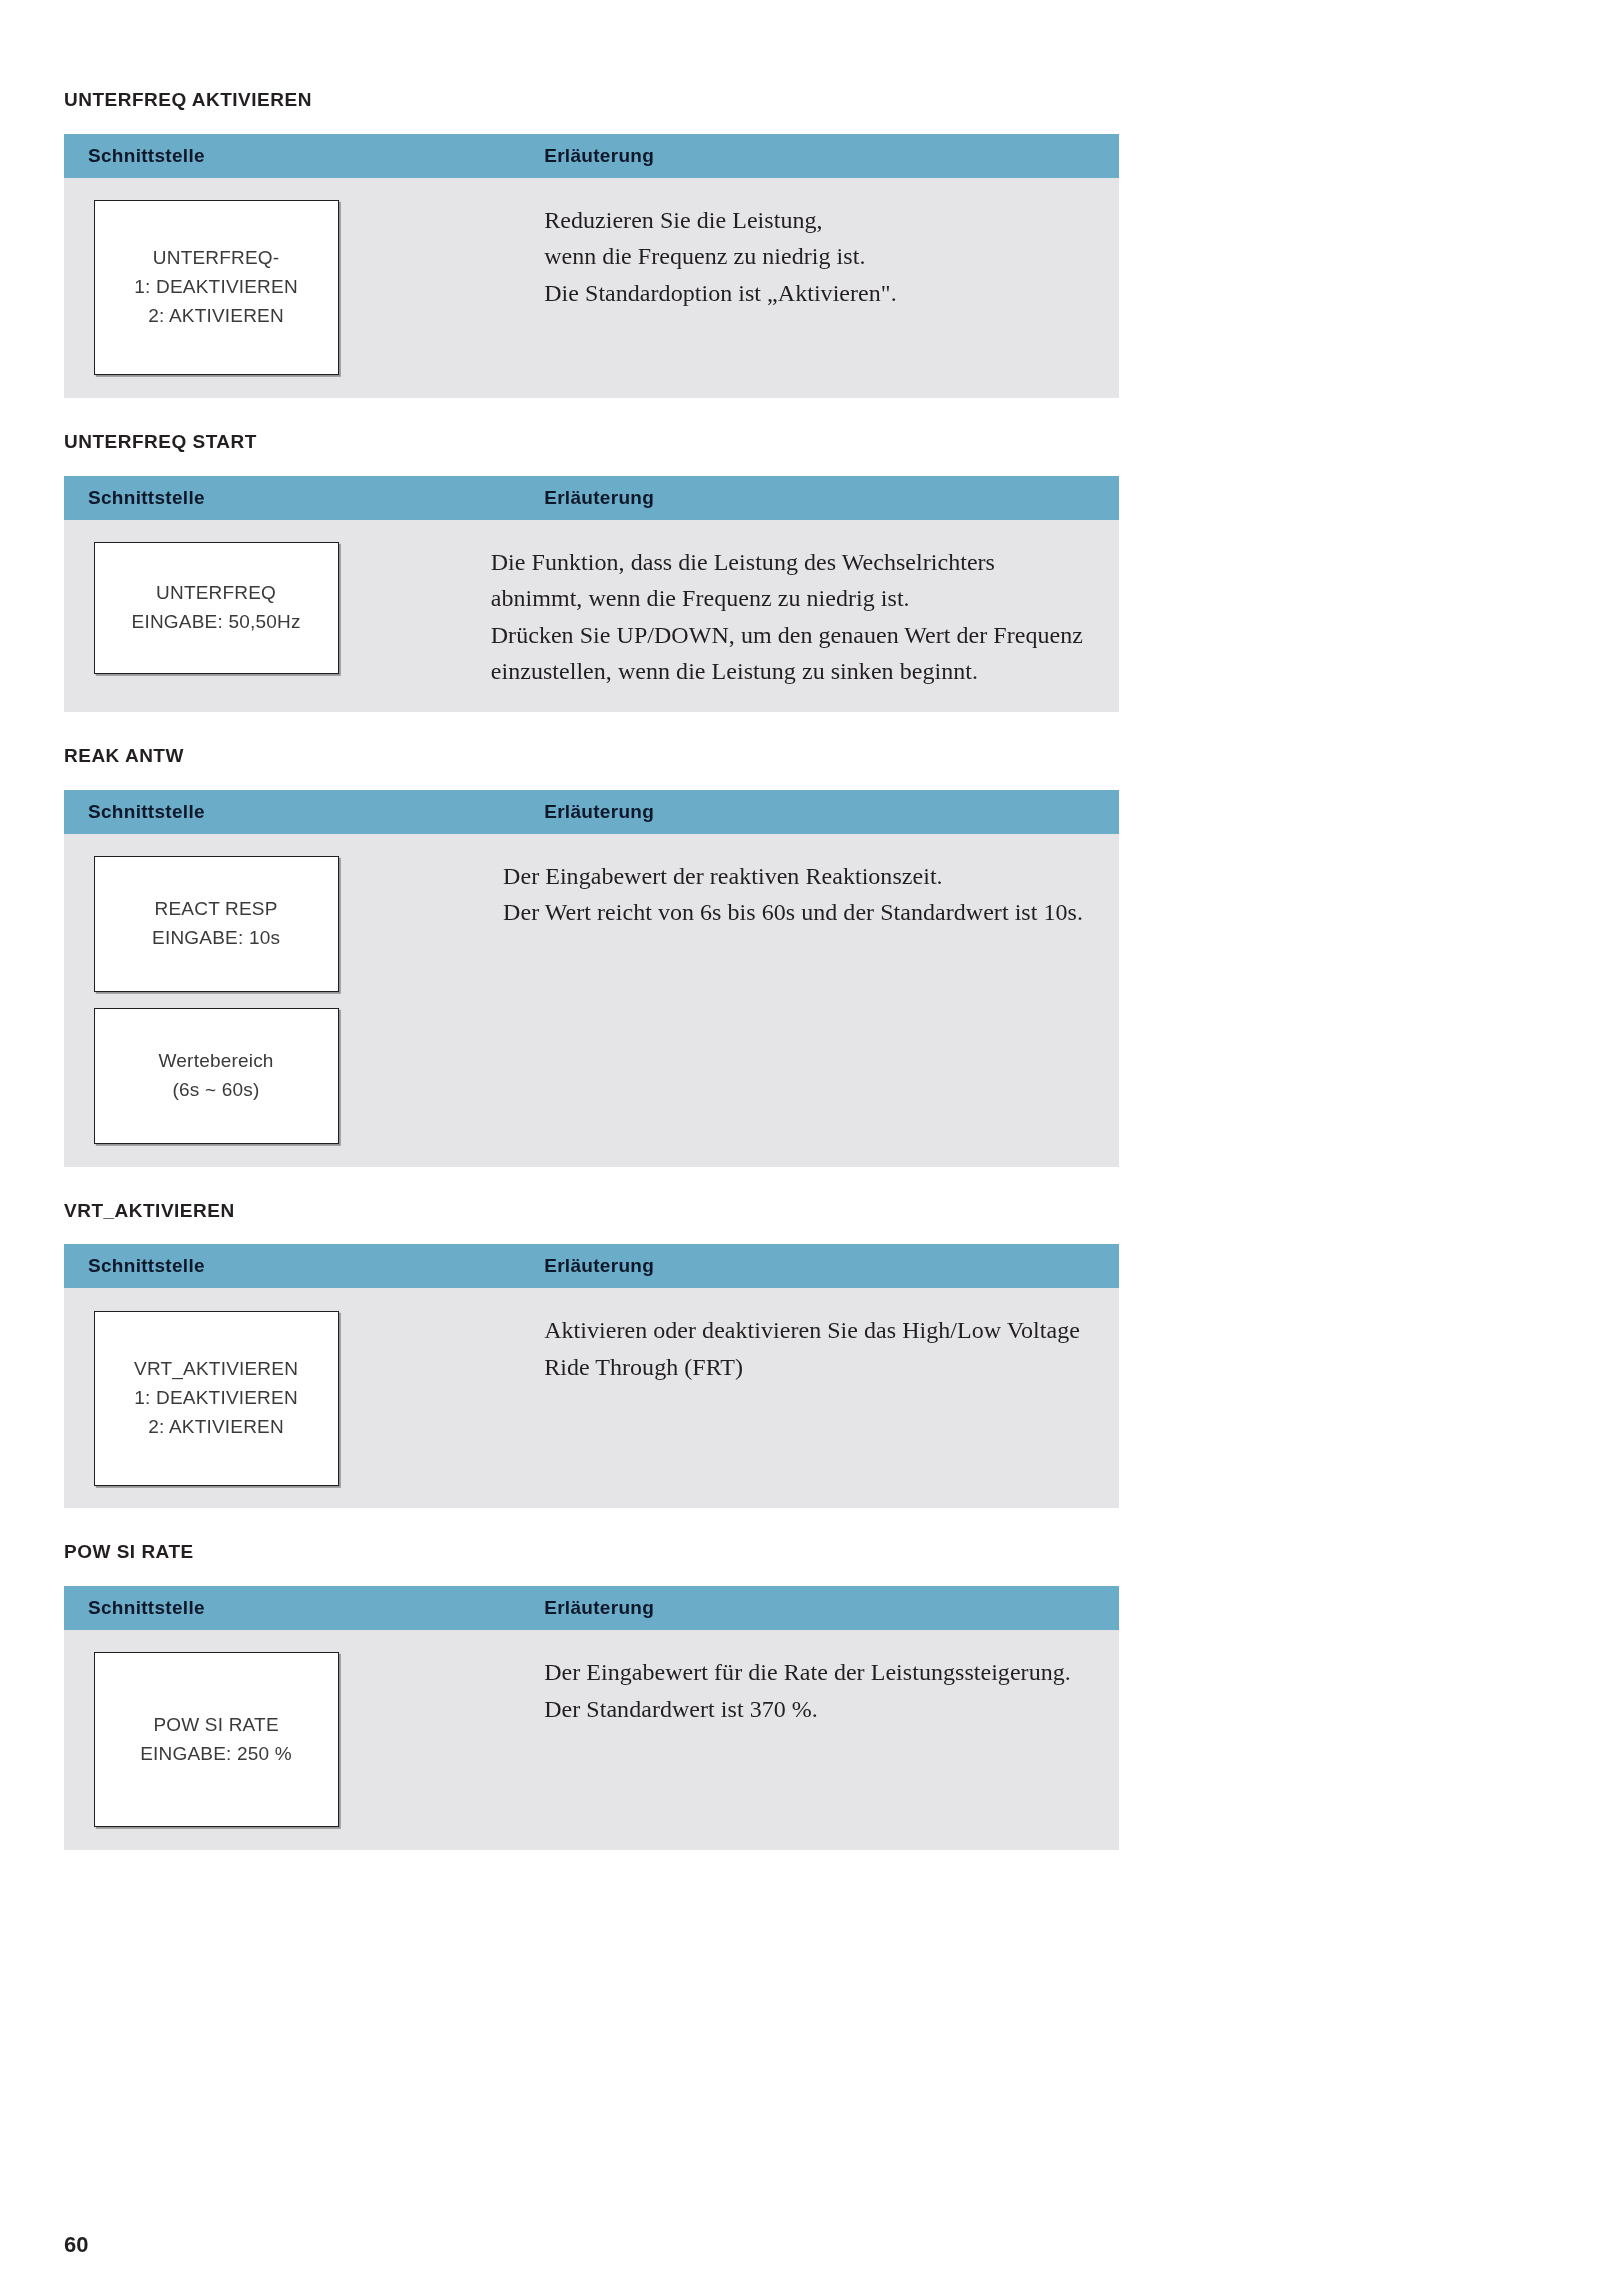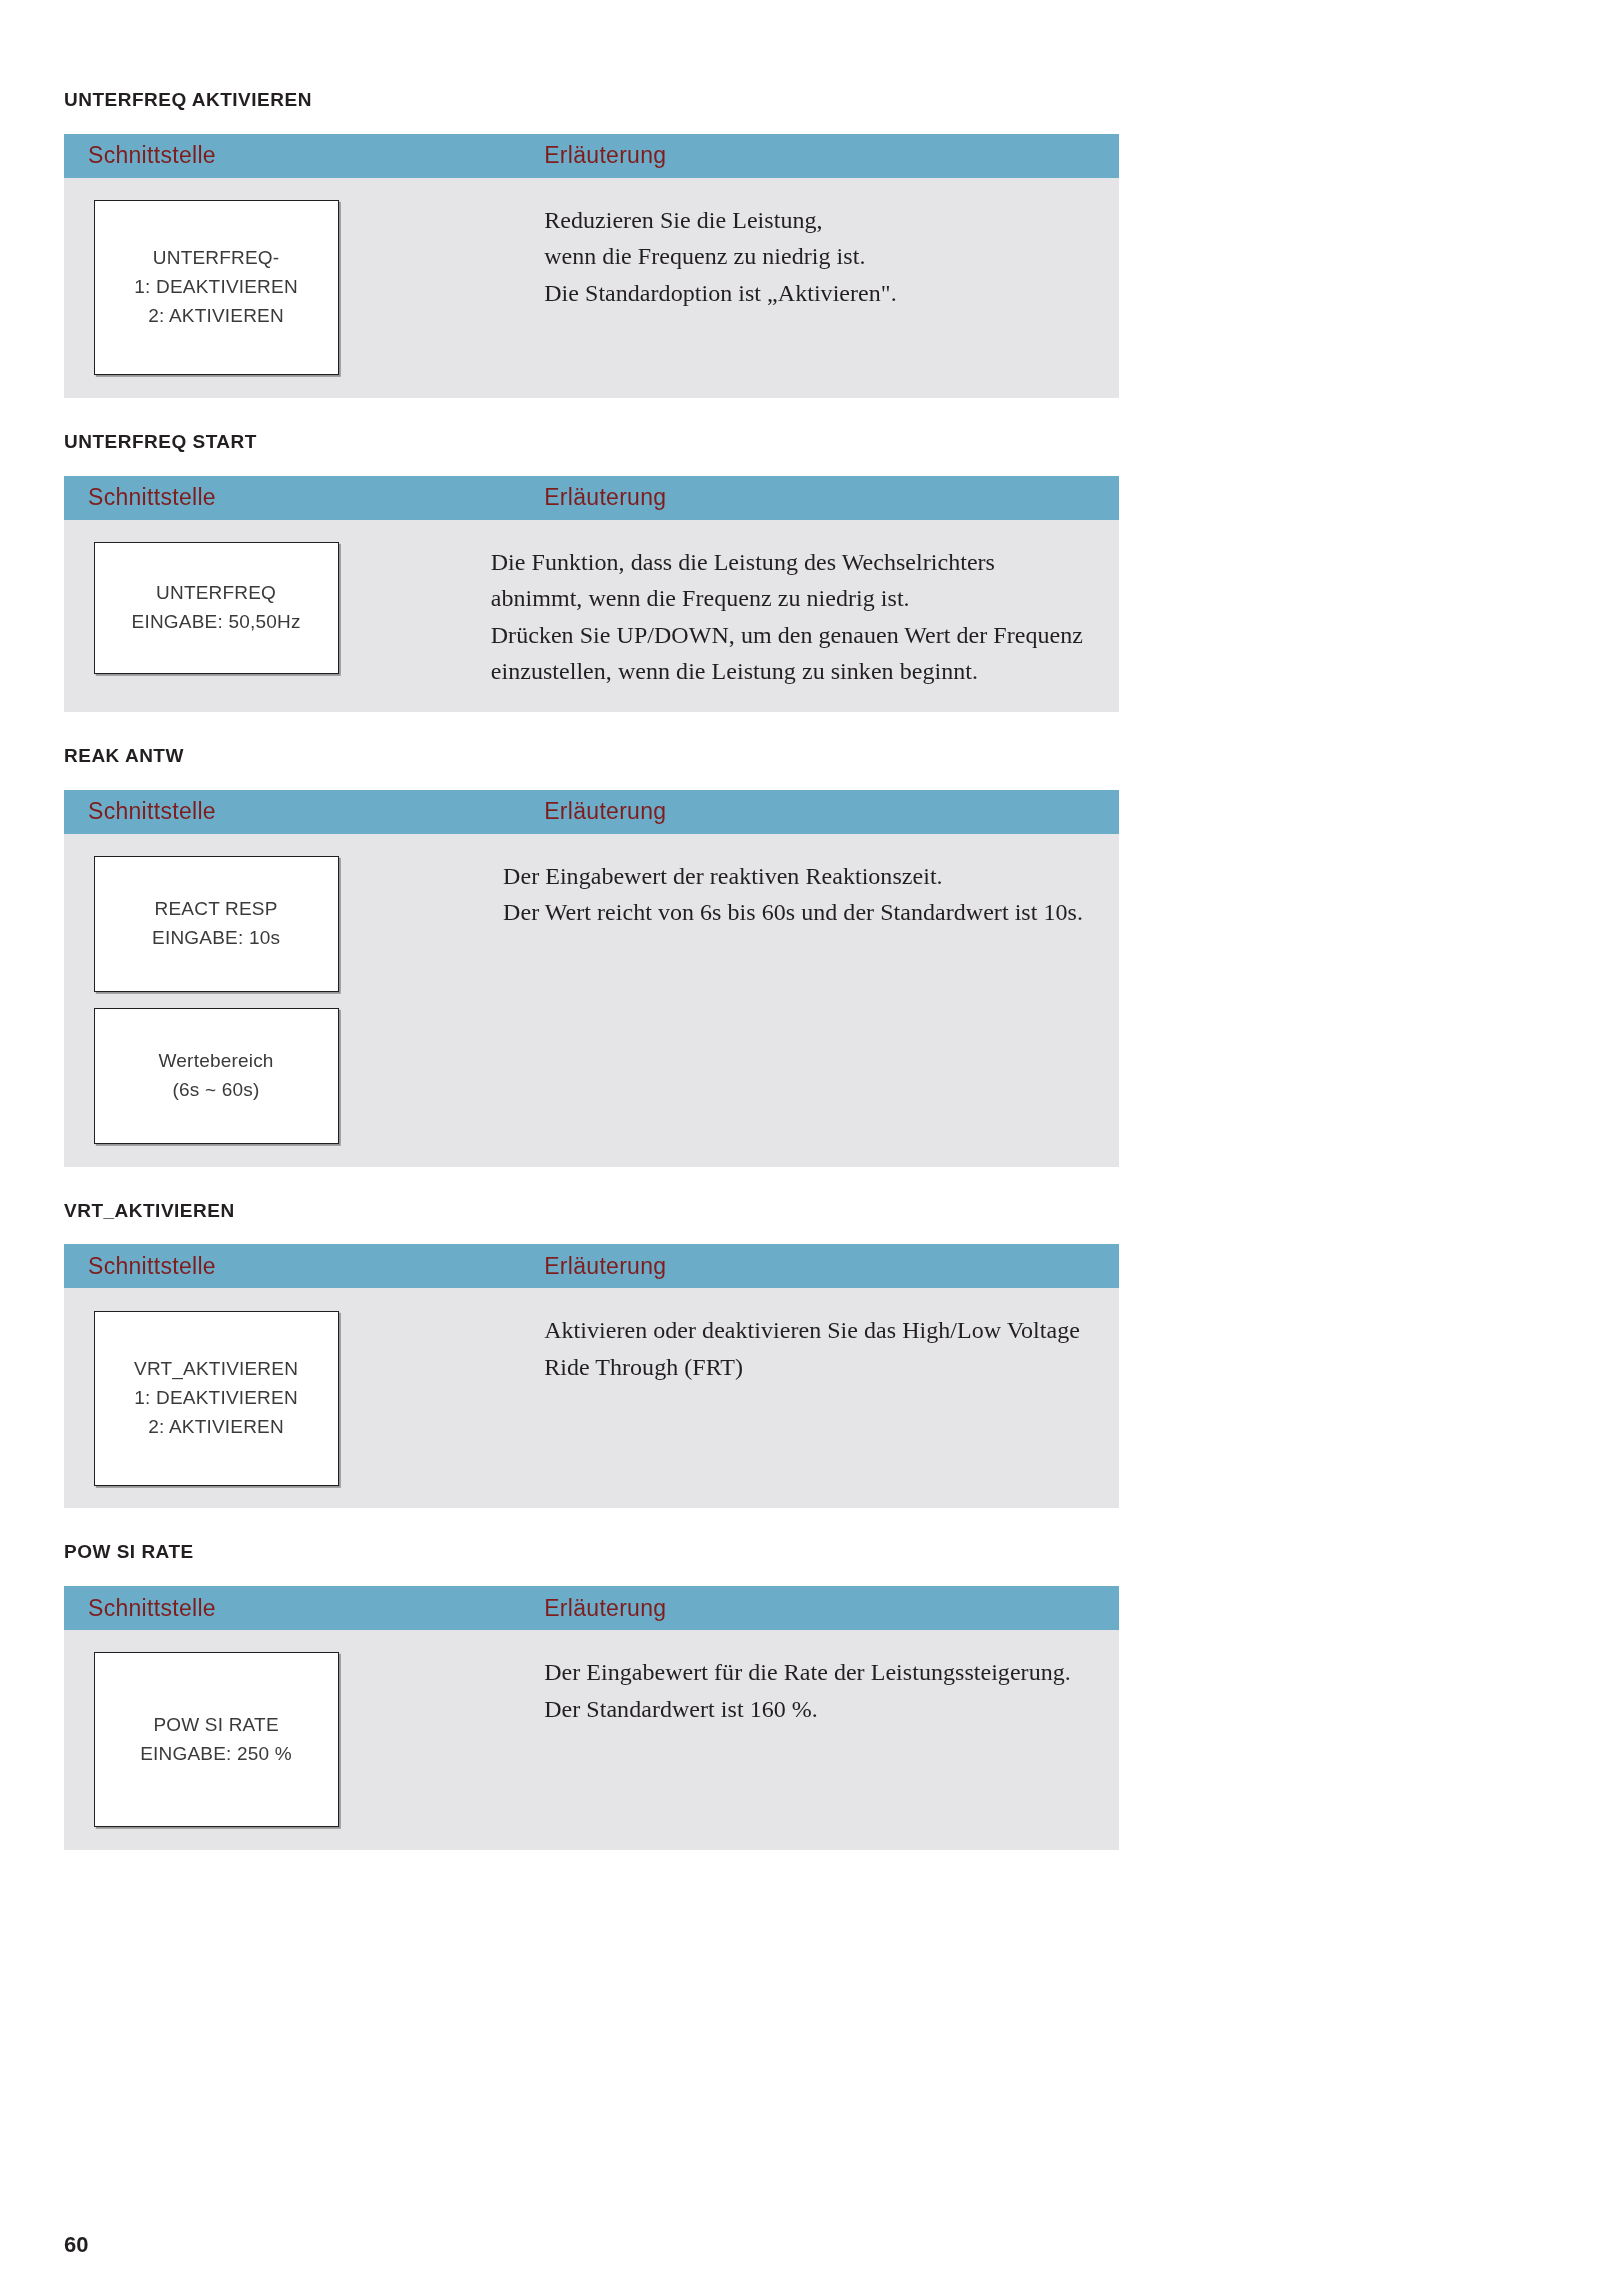--- a/index.html
+++ b/index.html
@@ -54,23 +54,23 @@
 
   .thead-row {
     display: flex;
     background: #6badc9;
     height: 44px;
     align-items: center;
   }
 
   .th {
     font-family: "Liberation Sans", sans-serif;
-    font-weight: normal;
-    font-size: 23px;
-    color: #7f1d1d;
+    font-weight: bold;
+    font-size: 19px;
+    color: #0f172a;
     letter-spacing: 0.3px;
   }
 
   .th.col-a { width: 473px; padding-left: 24px; box-sizing: border-box; }
   .th.col-b { flex: 1; padding-left: 7.2px; box-sizing: border-box; }
 
   .tbody-row {
     display: flex;
     background: #e5e5e7;
     box-sizing: border-box;
@@ -247,21 +247,21 @@
           <div class="tbody-row">
             <div class="td-left">
               <div class="lcd-box" style="height: 175px;">
                 <div class="lcd-line">POW SI RATE</div>
                 <div class="lcd-line">EINGABE: 250 %</div>
               </div>
             </div>
             <div class="td-right">
               <div class="explain">
                 <div>Der Eingabewert für die Rate der Leistungssteigerung.</div>
-                <div>Der Standardwert ist 160 %.</div>
+                <div>Der Standardwert ist 370 %.</div>
               </div>
             </div>
           </div>
         </div>
       </div>
     </div>
   <div class="page-number">60</div>
 </div>
 
 

